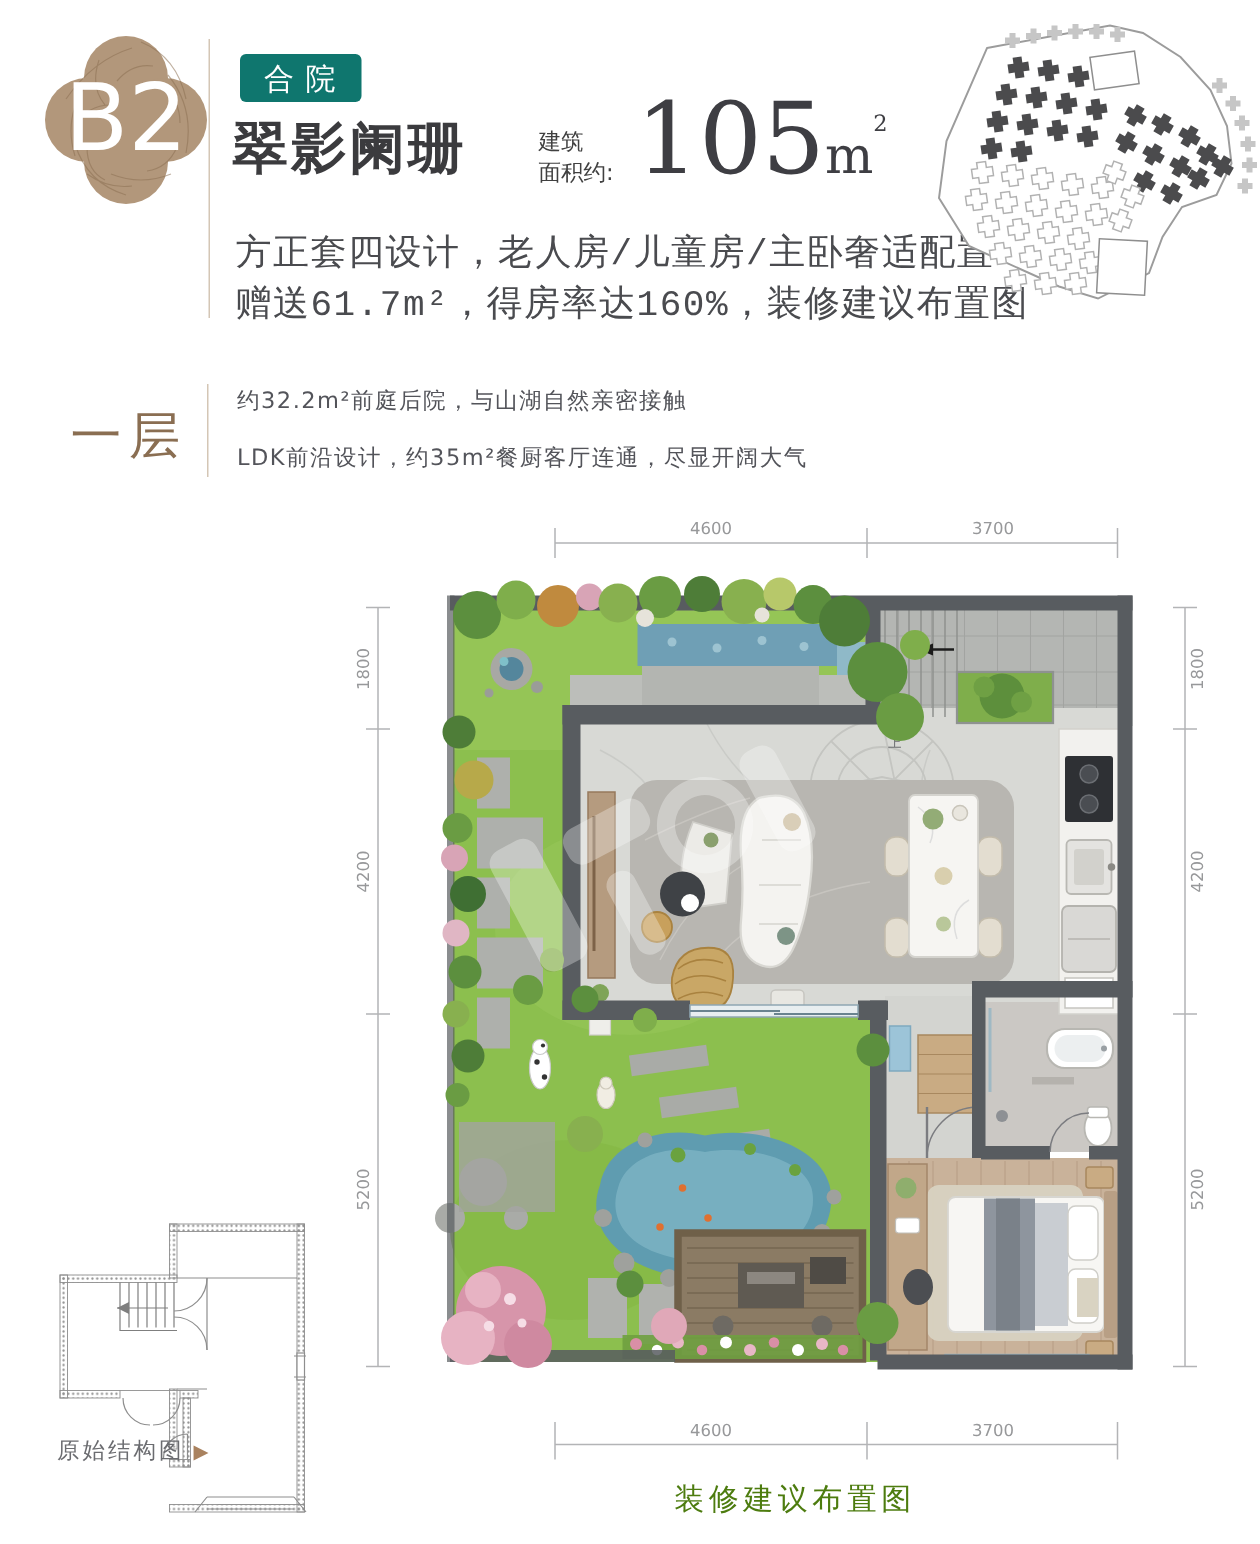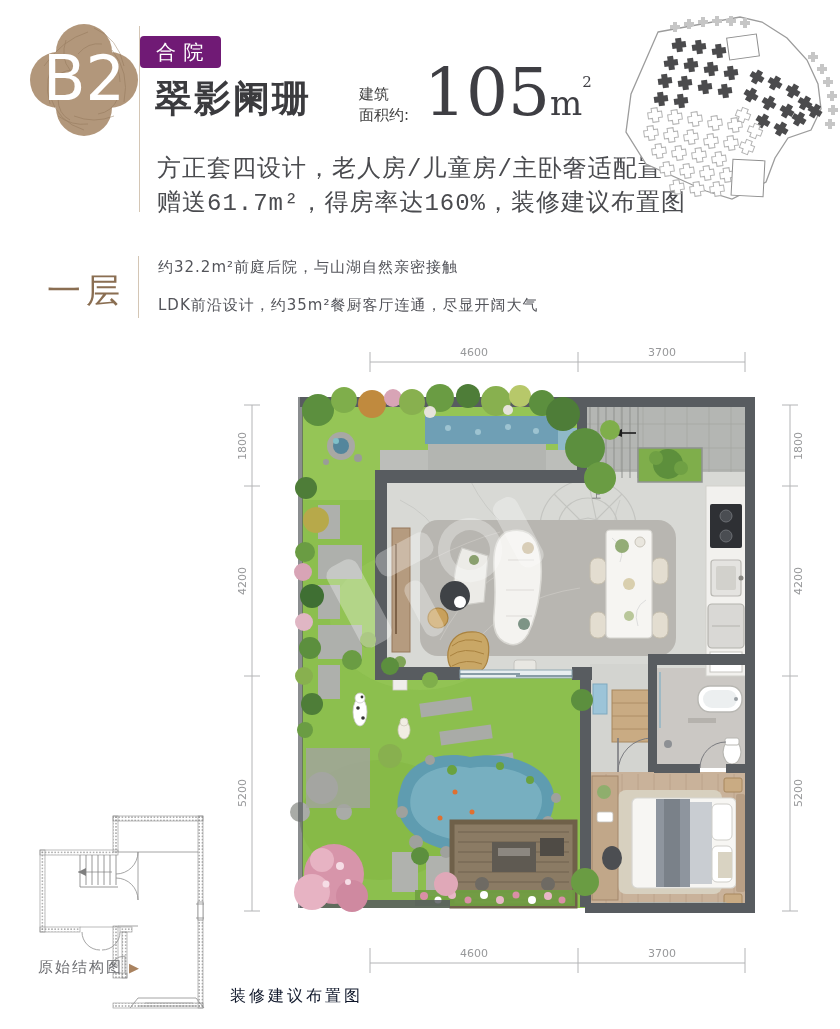--- a/index.html
+++ b/index.html
@@ -6,21 +6,21 @@
   body{
     width:840px;height:1029px;position:relative;background:#ffffff;
     font-family:"DejaVu Sans","Liberation Sans",sans-serif;color:#4b4c50;overflow:hidden;
   }
   .abs{position:absolute;}
   
   #badge-svg{left:30px;top:20px;width:108px;height:120px;}
   .v-divider{width:1px;background:#d4c6b5;}
   #hdr-divider{left:139px;top:26px;height:186px;}
   #tag-box{
-    left:140px;top:36px;background:#701a75;color:#fff;border-radius:4px;
+    left:160px;top:36px;background:#0f766e;color:#fff;border-radius:4px;
     font-size:20px;letter-spacing:.38em;padding:4px 10px 4px 16px;line-height:24px;
   }
   #main-title{
     left:155px;top:74px;font-family:"DejaVu Serif","Liberation Serif",serif;
     font-size:37px;font-weight:600;color:#3b3b3e;letter-spacing:2px;
   }
   #area-label{left:359px;top:84px;font-size:15px;line-height:21px;color:#404040;}
   #area-value{left:424px;top:58px;font-family:"DejaVu Serif","Liberation Serif",serif;color:#3e3e43;}
   #area-value .num{font-size:66px;line-height:70px;}
   #area-value .unit{font-size:34px;}
@@ -37,21 +37,21 @@
   
   #site-svg{left:612px;top:12px;width:226px;height:220px;}
   .b-dark{fill:#4b4b4d;}
   .b-light{fill:#ffffff;stroke:#b2b2b2;stroke-width:1;}
   .b-edge{fill:#c6c6c6;}
   
   #plan-svg{left:0;top:335px;width:840px;height:690px;}
   #struct-svg{left:28px;top:806px;width:184px;height:214px;}
   #struct-label{left:38px;top:958px;font-size:15px;color:#6b6c70;letter-spacing:2px;}
   #struct-label .arr{color:#a9825f;font-size:13px;margin-left:6px;}
-  #plan-caption{left:230px;top:986px;width:600px;font-size:16px;color:#0f172a;letter-spacing:3px;}
+  #plan-caption{left:230px;top:986px;width:600px;text-align:center;font-size:20px;color:#4d7c0f;letter-spacing:3px;}
   svg{display:block;}
   text{font-family:"DejaVu Sans","Liberation Sans",sans-serif;}
   .dim{font-size:11px;fill:#97989a;}
   .dimline{stroke:#b3b4b6;stroke-width:1;fill:none;}
 </style>
 </head>
 <body>
 
 <svg id="badge-svg" class="abs" viewBox="0 0 108 120">
   <g fill="#b2977b">

